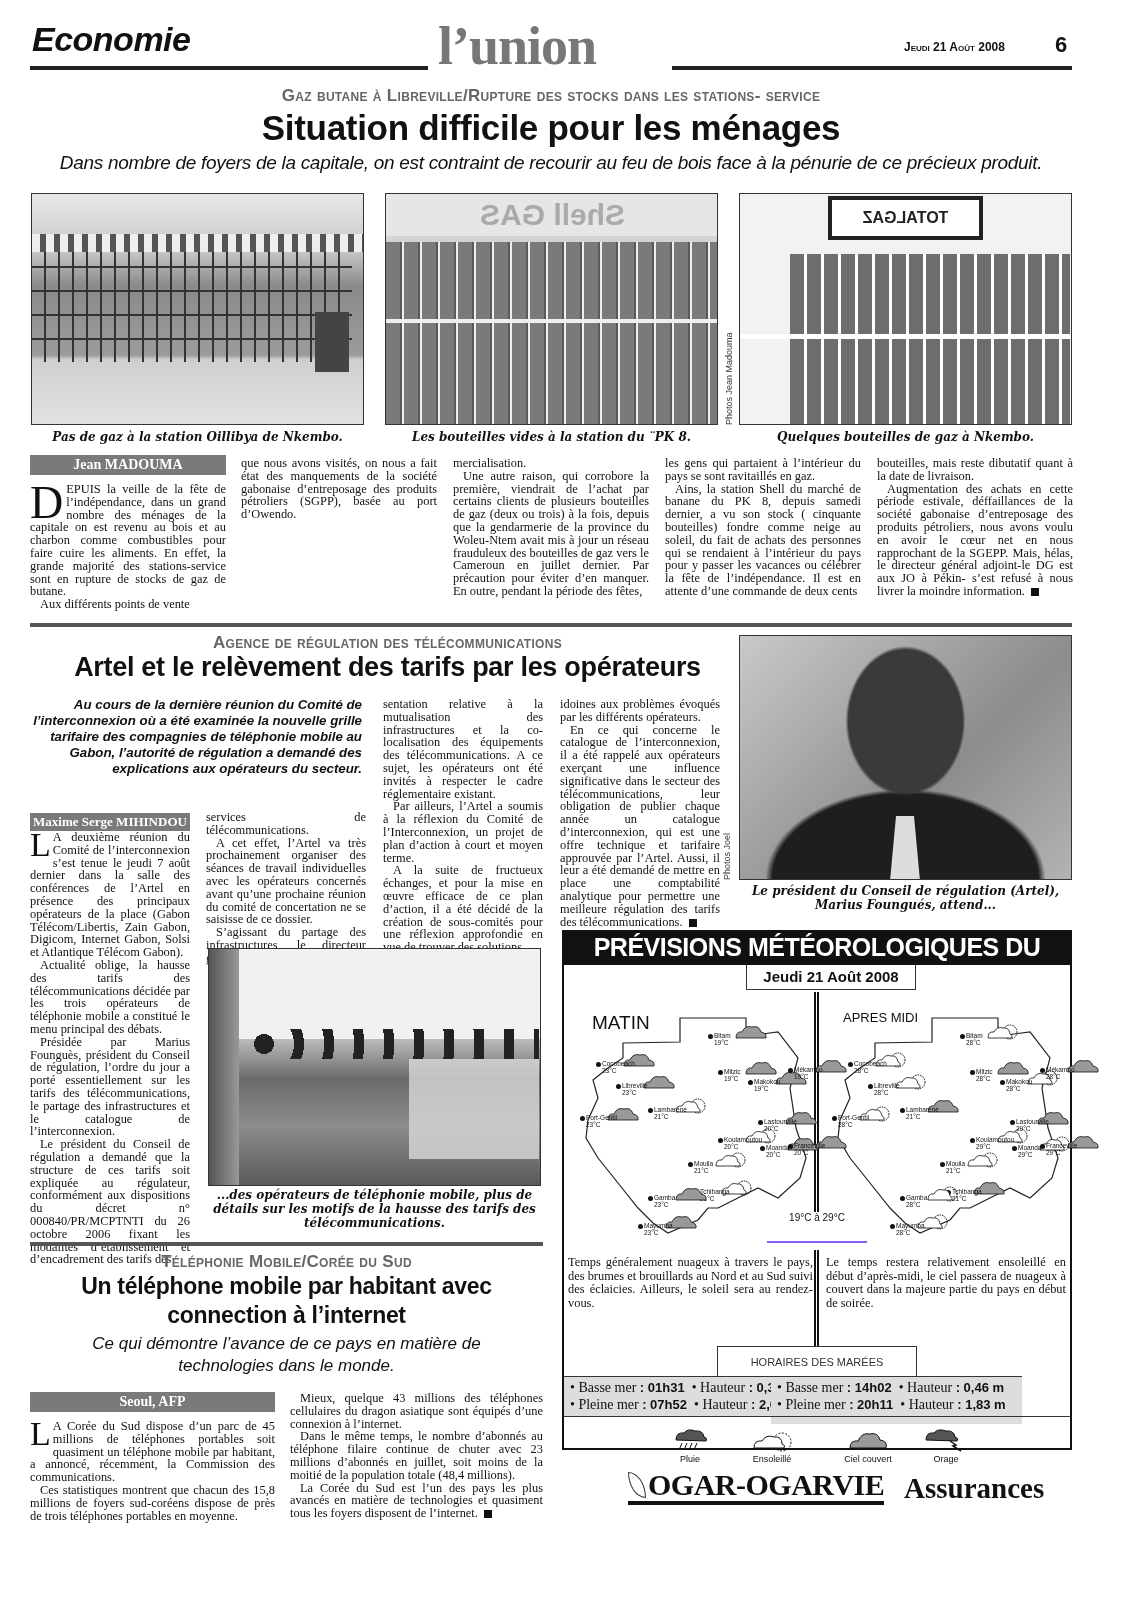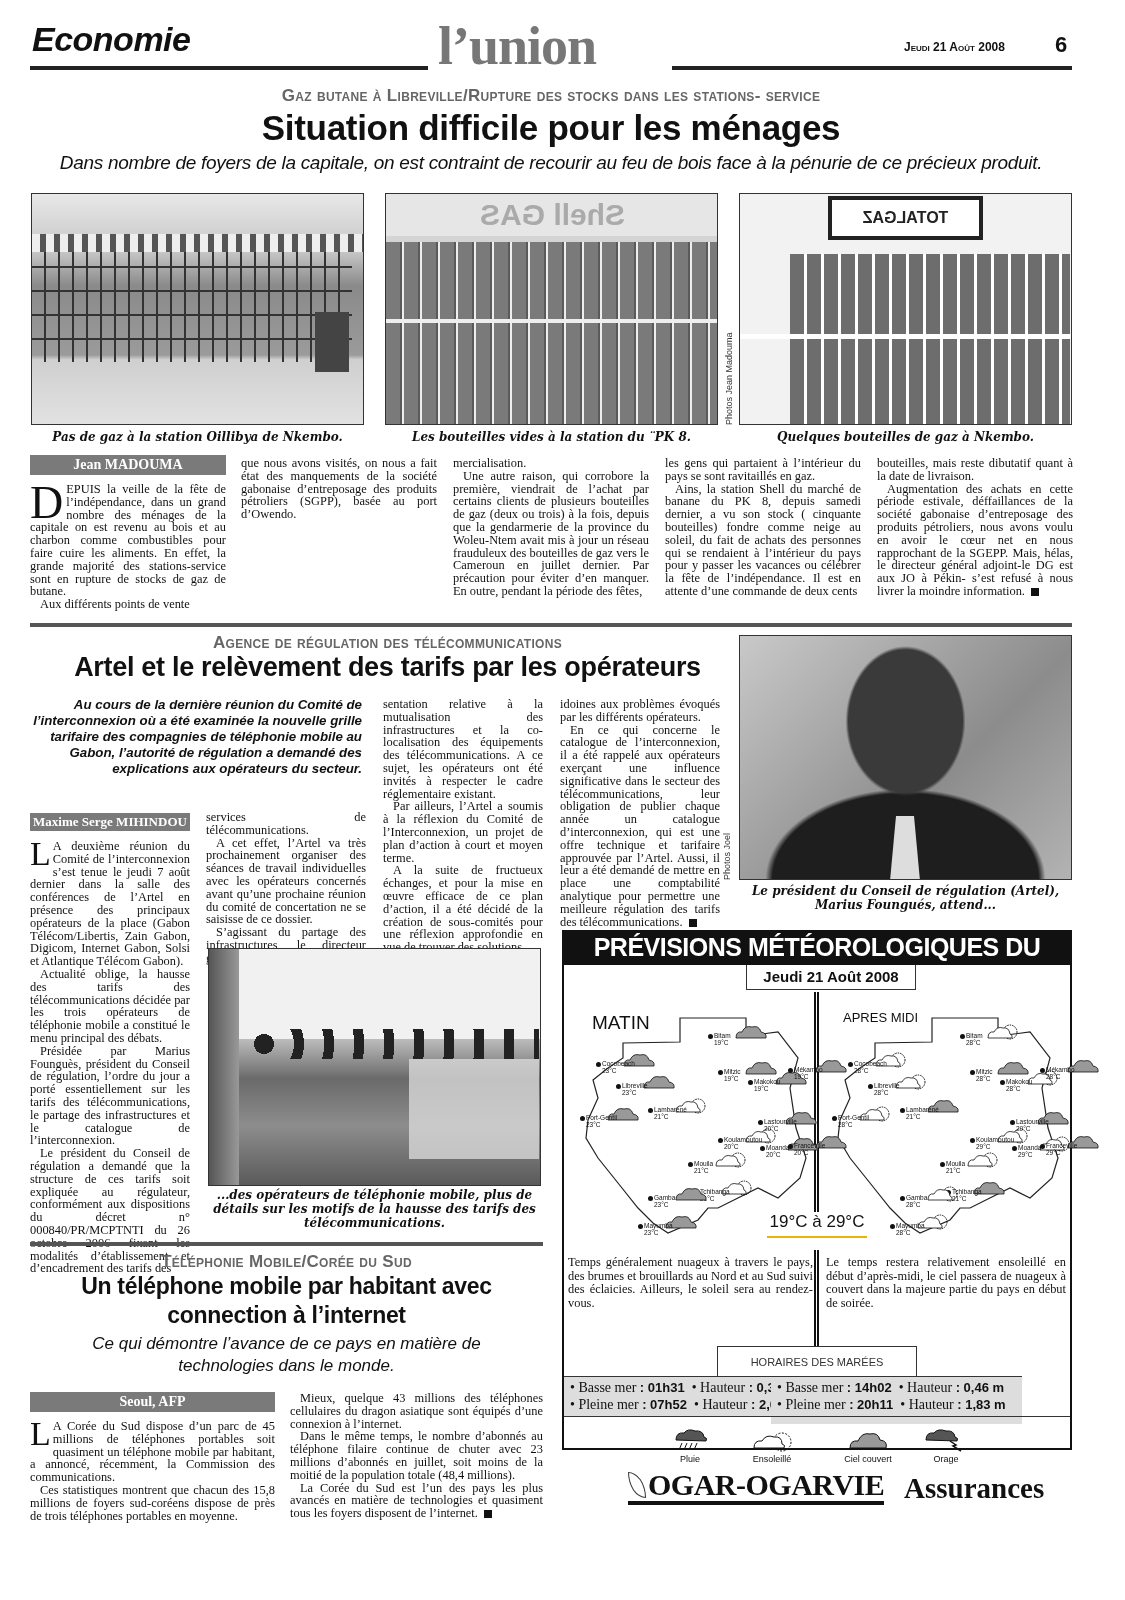--- a/index.html
+++ b/index.html
@@ -92,21 +92,21 @@
   <p><span>Augmentation des achats en cette période estivale, déffaillances de la société gabonaise d’entreposage des produits pétroliers, nous avons voulu en avoir le cœur net en nous rapprochant de la SGEPP. Mais, hélas, le directeur général adjoint-le DG est aux JO à Pékin- s’est refusé à nous livrer la moindre information.</span><span class="endmark"></span></p>
 </div>
 
 <div class="grayrule" style="left:30px;top:623px;width:1042px"></div>
 
 <div class="kicker" style="left:30px;top:633px;width:715px;font-size:17px">Agence de régulation des télécommunications</div>
 <div class="headline" style="left:30px;top:648px;width:715px;font-size:27px;line-height:38px">Artel et le relèvement des tarifs par les opérateurs</div>
 <div class="abs sans" style="left:30px;top:697px;width:332px;text-align:right;font-style:italic;font-weight:bold;font-size:13.3px;line-height:16px">Au cours de la dernière réunion du Comité de l’interconnexion où a été examinée la nouvelle grille tarifaire des compagnies de téléphonie mobile au Gabon, l’autorité de régulation a demandé des explications aux opérateurs du secteur.</div>
 
 <div class="abs body" style="left:30px;top:813px;width:160px">
-  <div class="byline" style="margin-bottom:9px;font-size:13px;line-height:14px">Maxime Serge MIHINDOU</div>
+  <div class="byline" style="font-size:13px;line-height:14px">Maxime Serge MIHINDOU</div>
   <span class="dropcap-s">L</span>
   <p class="first">A deuxième réunion du Comité de l’interconnexion s’est tenue le jeudi 7 août dernier dans la salle des conférences de l’Artel en présence des principaux opérateurs de la place (Gabon Télécom/Libertis, Zain Gabon, Digicom, Internet Gabon, Solsi et Atlantique Télécom Gabon).</p>
   <p>Actualité oblige, la hausse des tarifs des télécommunications décidée par les trois opérateurs de téléphonie mobile a constitué le menu principal des débats.</p>
   <p>Présidée par Marius Founguès, président du Conseil de régulation, l’ordre du jour a porté essentiellement sur les tarifs des télécommunications, le partage des infrastructures et le catalogue de l’interconnexion.</p>
   <p>Le président du Conseil de régulation a demandé que la structure de ces tarifs soit expliquée au régulateur, conformément aux dispositions du décret n° 000840/PR/MCPTNTI du 26 octobre 2006 fixant les modalités d’établissement et d’encadrement des tarifs des</p>
 </div>
 <div class="abs body" style="left:206px;top:811px;width:160px">
   <p class="first">services de télécommunications.</p>
   <p>A cet effet, l’Artel va très prochainement organiser des séances de travail individuelles avec les opérateurs concernés avant qu’une prochaine réunion du comité de concertation ne se saisisse de ce dossier.</p>
   <p>S’agissant du partage des infrastructures, le directeur général de l’Artel a fait une pré-</p>
@@ -307,21 +307,21 @@
         <path d="M2 16 Q2 9 8 10 Q11 4 17 6 Q23 5 24 12 Q27 13 26 16 Z" fill="#fff" stroke="#111" stroke-width="0.8"></path>
       </svg></div>
     <div class="city" style="left: 900px; top: 1194px;"><span class="dot"></span><span>Gamba</span><br><span style="margin-left:6px">28°C</span></div>
     <div class="cloud" style="left: 916px; top: 1212px;"><svg width="34" height="18" viewBox="0 0 34 18">
         <circle cx="24" cy="10" r="7" fill="none" stroke="#111" stroke-dasharray="1.5 1"></circle>
         <path d="M2 16 Q2 9 8 10 Q11 4 17 6 Q23 5 24 12 Q27 13 26 16 Z" fill="#fff" stroke="#111" stroke-width="0.8"></path>
       </svg></div>
     <div class="city" style="left: 890px; top: 1222px;"><span class="dot"></span><span>Mayumba</span><br><span style="margin-left:6px">28°C</span></div>
   </div>
 
-<div class="abs sans" style="left:767px;top:1212px;width:100px;text-align:center;font-size:17px;border-bottom:2px solid #eab308;padding-bottom:4px">19°C à 29°C</div>
+<div class="abs sans" style="left:767px;top:1212px;width:100px;text-align:center;font-size:10px;border-bottom:2px solid #8b5cf6;padding-bottom:18px">19°C à 29°C</div>
 
 <div class="abs serif" style="left:568px;top:1256px;width:245px;font-size:12.4px;line-height:13.5px;text-align:justify">Temps généralement nuageux à travers le pays, des brumes et brouillards au Nord et au Sud suivi des éclaicies. Ailleurs, le soleil sera au rendez-vous.</div>
 <div class="abs serif" style="left:826px;top:1256px;width:240px;font-size:12.4px;line-height:13.5px;text-align:justify">Le temps restera relativement ensoleillé en début d’après-midi, le ciel passera de nuageux à couvert dans la majeure partie du pays en début de soirée.</div>
 <div class="abs" style="left:814px;top:1250px;width:5px;height:126px;border-left:2px solid #111;border-right:2px solid #111"></div>
 
 <div class="abs sans" style="left:717px;top:1346px;width:200px;height:30px;border:1px solid #333;border-bottom:none;background:#fff;font-size:11px;line-height:30px;text-align:center;color:#333">HORAIRES DES MARÉES</div>
 
 <div class="tides" style="left:564px;top:1376px;width:250px;height:40px">
   <div><span>• Basse mer</span> <b>: 01h31</b>&nbsp;&nbsp;<span>• Hauteur</span> <b>: 0,39 m</b></div>
   <div><span>• Pleine mer</span> <b>: 07h52</b>&nbsp;&nbsp;<span>• Hauteur</span> <b>: 2,02 m</b></div>

